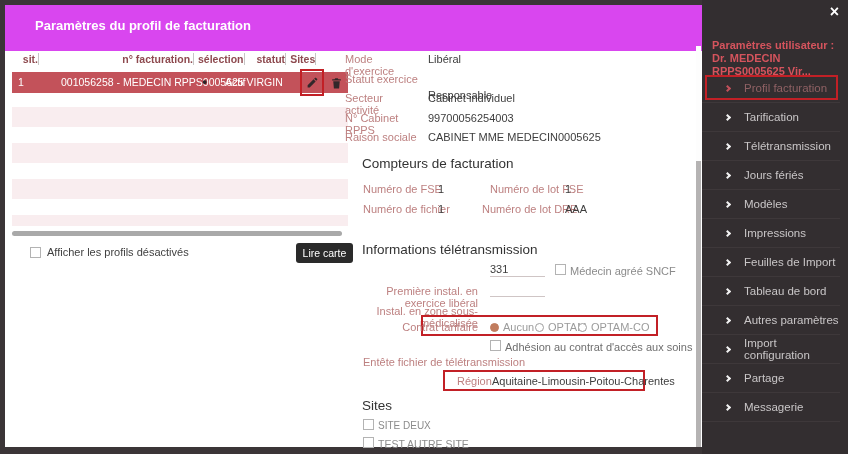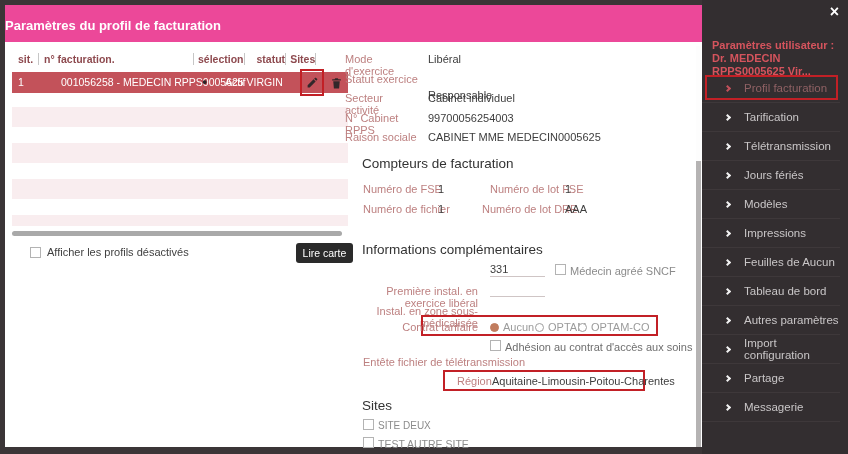--- a/index.html
+++ b/index.html
@@ -1,27 +1,27 @@
 <!DOCTYPE html>
 <html><head>
 <meta charset="utf-8">
 <style>
   * { margin:0; padding:0; box-sizing:border-box; }
   html,body { width:848px; height:454px; background:#3b3537; font-family:"Liberation Sans",sans-serif; overflow:hidden; }
   #app { position:relative; width:848px; height:454px; background:#3b3537; }
 
   
   .modal { position:absolute; left:5px; top:5px; width:697px; height:442px; background:#fff; }
-  .modal-header { position:absolute; left:0; top:0; right:0; height:37px; background:#ec4899; color:#fff;
-    font-size:13px; font-weight:bold; line-height:41px; }
+  .modal-header { position:absolute; left:0; top:0; right:0; height:46px; background:#d946ef; color:#fff;
+    font-size:13px; font-weight:bold; line-height:41px; padding-left:30px; }
 
   
   .table-panel { position:absolute; left:7px; top:41px; width:341px; height:401px; }
   .thead { position:absolute; top:5px; left:0; width:336px; height:15px; display:flex; align-items:center;
-    font-size:10.5px; font-weight:bold; color:#8e4a4f; }
+    font-size:10.5px; font-weight:bold; color:#8e4a4f;text-align:right; }
   .thead > div { height:12px; line-height:12px; }
   .th-sit { flex:0 0 26px; padding-left:6px; }
   .th-num { flex:0 0 155px; border-left:1px solid #c6c6c6; padding-left:5px; }
   .th-sel { flex:0 0 39px; border-left:1px solid #c6c6c6; padding-left:4px; }
   .th-statut { flex:0 0 32px; border-left:1px solid #c6c6c6; padding-left:12px; }
   .th-sites { flex:0 0 30px; border-left:1px solid #c6c6c6; border-right:1px solid #c6c6c6; padding-left:4px; }
 
   .row-active { position:absolute; top:26px; left:0; width:336px; height:21px; background:#c3525a; color:#fff;
     font-size:10.5px; }
   .row-active span { position:absolute; line-height:21px; }
@@ -145,21 +145,21 @@
 
       <span class="lab" style="left:18px; top:137px">Numéro de FSE</span>
       <span class="val" style="left:93px; top:137px">1</span>
       <span class="lab" style="left:145px; top:137px">Numéro de lot FSE</span>
       <span class="val" style="left:220px; top:137px">1</span>
       <span class="lab" style="left:18px; top:157px">Numéro de fichier</span>
       <span class="val" style="left:93px; top:157px">1</span>
       <span class="lab" style="left:137px; top:157px">Numéro de lot DRE</span>
       <span class="val" style="left:220px; top:157px">AAA</span>
 
-      <div class="h2" style="top:196px">Informations complémentaires</div>
+      <div class="h2" style="top:196px">Informations télétransmission</div>
 
       <span class="uline" style="left:145px; top:217px">331</span>
       <span class="cb" style="position:absolute; left:210px; top:218px"></span>
       <span class="gray-label" style="left:225px; top:219px">Médecin agréé SNCF</span>
 
       <span class="lab ra2" style="top:239px">Première instal. en exercice libéral</span>
       <span class="uline" style="left:145px; top:237px"></span>
 
       <span class="lab ra2" style="top:259px">Instal. en zone sous-médicalisée</span>
       <span class="uline" style="left:145px; top:257px"></span>
@@ -217,21 +217,21 @@
       <div class="nav-item">
           <span class="chev"></span>
           <span class="nav-label">Modèles</span>
         </div>
       <div class="nav-item">
           <span class="chev"></span>
           <span class="nav-label">Impressions</span>
         </div>
       <div class="nav-item">
           <span class="chev"></span>
-          <span class="nav-label">Feuilles de Aucun</span>
+          <span class="nav-label">Feuilles de Import</span>
         </div>
       <div class="nav-item">
           <span class="chev"></span>
           <span class="nav-label">Tableau de bord</span>
         </div>
       <div class="nav-item">
           <span class="chev"></span>
           <span class="nav-label">Autres paramètres</span>
         </div>
       <div class="nav-item">

